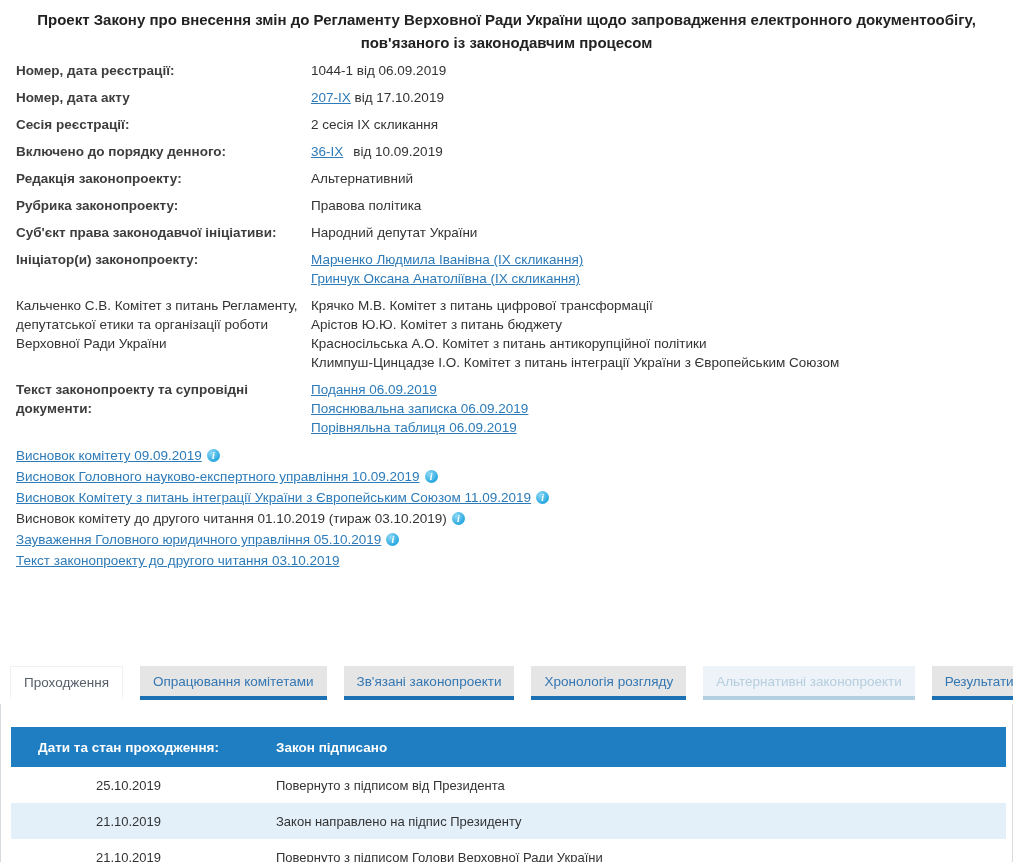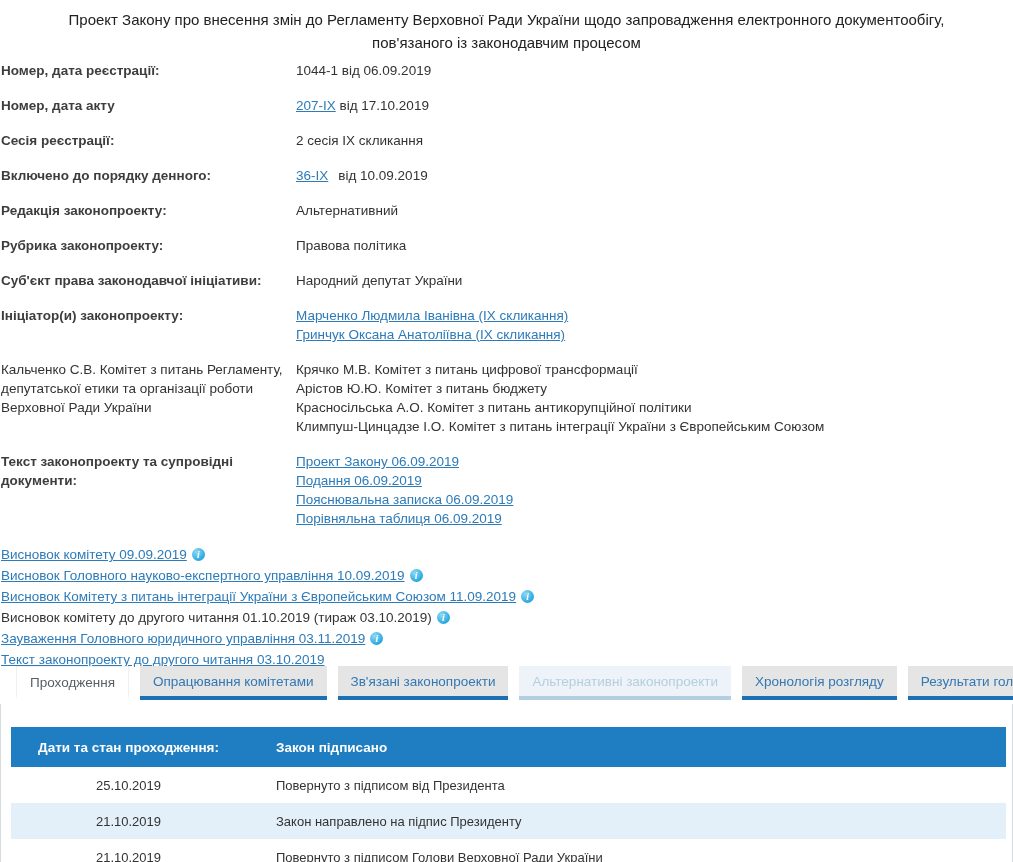--- a/index.html
+++ b/index.html
@@ -1,43 +1,43 @@
 <!DOCTYPE html>
 <html><head>
 <meta charset="utf-8">
 <style>
   * { margin:0; padding:0; box-sizing:border-box; }
   html,body { width:1013px; height:862px; overflow:hidden; background:#fff;
     font-family:"Liberation Sans", sans-serif; color:#333; }
 
   
   .title { position:absolute; top:8px; left:0; width:1013px; padding:0 34px;
-    text-align:center; font-size:15px; font-weight:normal; color:#222; line-height:1.55; }
+    text-align:center; font-size:15px; font-weight:bold; color:#222; line-height:1.55; }
 
   
-  .info { position:absolute; top:61px; left:1px; width:997px;
-    display:grid; grid-template-columns:295px 1fr; row-gap:16px;
+  .info { position:absolute; top:61px; left:16px; width:997px;
+    display:grid; grid-template-columns:295px 1fr; row-gap:8px;
     font-size:13.5px; line-height:19px; }
   .flabel { font-weight:bold; color:#3d3d3d; }
   .fvalue { color:#333; }
   a { color:#2d7bb9; text-decoration:underline; cursor:pointer; }
   .block-link { display:block; }
   .doc-line { line-height:21px; height:21px; white-space:nowrap; }
   .gap2 { margin-left:10px; }
   .plain { color:#333; }
 
   
   .info-icon { display:inline-block; width:13px; height:13px; margin-left:5px;
     border-radius:50%; background:radial-gradient(circle at 35% 30%, #8ed9f5, #29a8e0 70%);
     color:#fff; font:italic bold 10px/13px "Liberation Serif", serif;
     text-align:center; vertical-align:1px; }
 
   
   .tabs { position:absolute; top:666px; left:0; width:1013px; height:38px;
-    display:flex; gap:11px; padding-left:16px; white-space:nowrap; }
+    display:flex; gap:17px; padding-left:10px; white-space:nowrap; }
   .tab { height:34px; line-height:31px; padding:0 13px; font-size:13.5px;
     background:#e5e5e5; color:#3377b3; border-bottom:4px solid #1c70b4;
     flex:0 0 auto; cursor:pointer; }
   .tab.active { background:#fff; color:#565f68; border-bottom:4px solid #fff;
     border-top:1px solid #eef1f4; border-left:1px solid #eef1f4; border-right:1px solid #eef1f4; }
   .tab.disabled { background:#edf3f9; color:#b6cede; border-bottom:4px solid #b3cfe2; cursor:default; }
 
   
   .panel { position:absolute; top:704px; left:0; width:1013px; height:158px;
     background:#fff; border-left:1px solid #d5dade; border-right:1px solid #d5dade; }
@@ -92,42 +92,41 @@
 
   <div class="fvalue">
     <div>Крячко М.В. Комітет з питань цифрової трансформації</div>
     <div>Арістов Ю.Ю. Комітет з питань бюджету</div>
     <div>Красносільська А.О. Комітет з питань антикорупційної політики</div>
     <div>Климпуш-Цинцадзе І.О. Комітет з питань інтеграції України з Європейським Союзом</div>
   </div>
 
   <div class="flabel">Текст законопроекту та супровідні документи:</div>
   <div class="fvalue">
-    <a class="block-link">Проект Закону 06.09.2019</a>
     <a class="block-link">Подання 06.09.2019</a>
     <a class="block-link">Пояснювальна записка 06.09.2019</a>
     <a class="block-link">Порівняльна таблиця 06.09.2019</a>
   </div>
 
   <div class="fvalue">
     <div class="doc-line"><a>Висновок комітету 09.09.2019</a><span class="info-icon">i</span></div>
     <div class="doc-line"><a>Висновок Головного науково-експертного управління 10.09.2019</a><span class="info-icon">i</span></div>
     <div class="doc-line"><a>Висновок Комітету з питань інтеграції України з Європейським Союзом 11.09.2019</a><span class="info-icon">i</span></div>
     <div class="doc-line"><span class="plain">Висновок комітету до другого читання 01.10.2019 (тираж 03.10.2019)</span><span class="info-icon">i</span></div>
-    <div class="doc-line"><a>Зауваження Головного юридичного управління 03.11.2019</a><span class="info-icon">i</span></div>
+    <div class="doc-line"><a>Зауваження Головного юридичного управління 05.10.2019</a><span class="info-icon">i</span></div>
     <div class="doc-line"><a>Текст законопроекту до другого читання 03.10.2019</a></div>
   </div>
 </div>
 
 <div class="tabs">
   <div class="tab active">Проходження</div>
   <div class="tab">Опрацювання комітетами</div>
   <div class="tab">Зв'язані законопроекти</div>
+  <div class="tab">Хронологія розгляду</div>
   <div class="tab disabled">Альтернативні законопроекти</div>
-  <div class="tab">Хронологія розгляду</div>
   <div class="tab">Результати голосування</div>
 </div>
 
 <div class="panel">
   <div class="ptable">
     <div class="trow thead">
       <div class="c-date">Дати та стан проходження:</div>
       <div class="c-state">Закон підписано</div>
     </div>
     <div class="trow tbodyrow">

